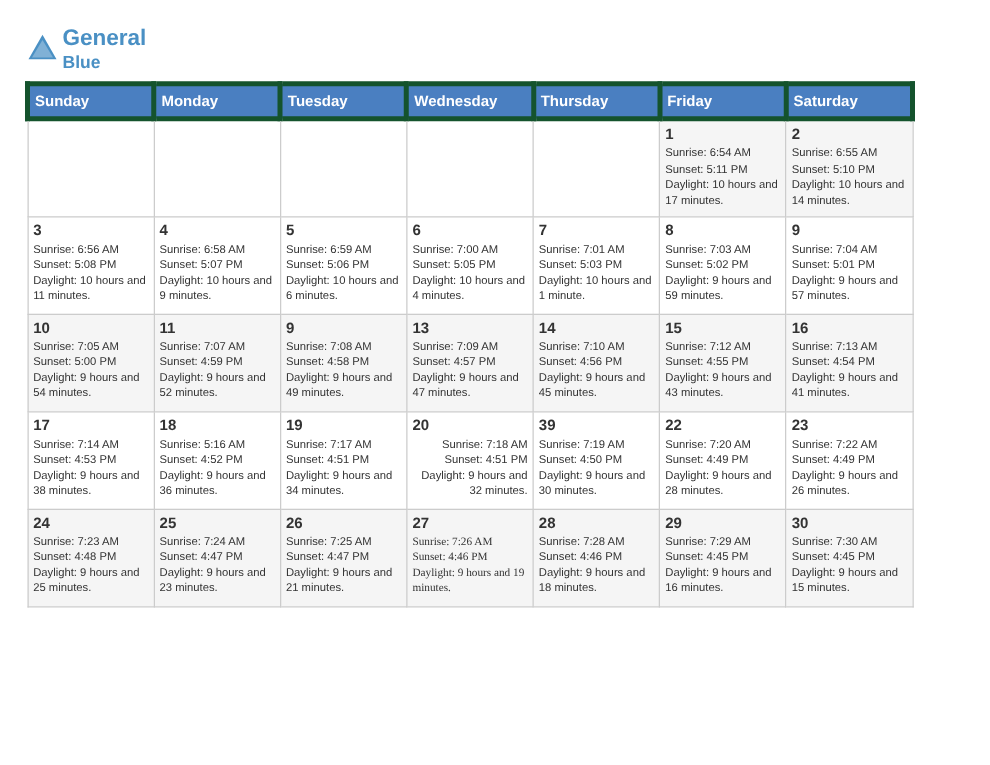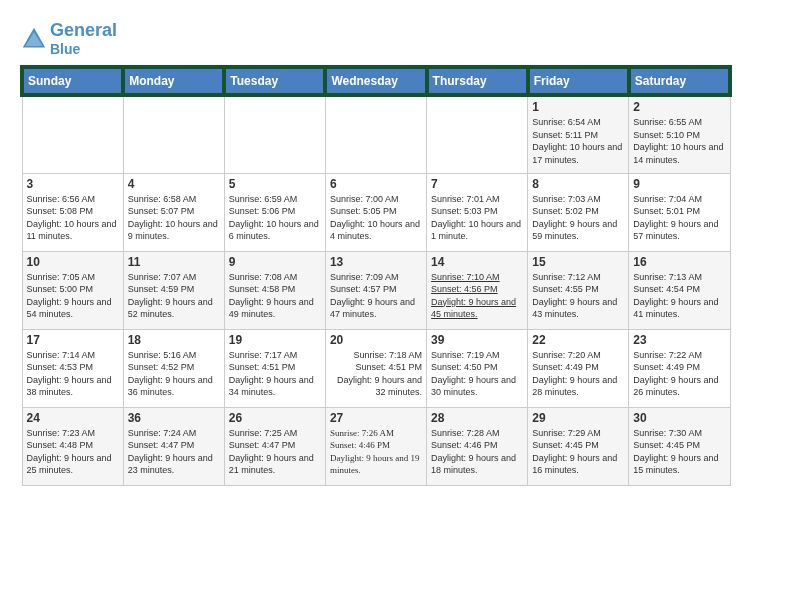--- a/index.html
+++ b/index.html
@@ -198,21 +198,21 @@
 Daylight: 9 hours and 49 minutes.</div>
           </td>
           <td>
             <span class="day-num">13</span>
             <div class="day-info" style="white-space: pre-line;">Sunrise: 7:09 AM
 Sunset: 4:57 PM
 Daylight: 9 hours and 47 minutes.</div>
           </td>
           <td>
             <span class="day-num">14</span>
-            <div class="day-info" style="white-space: pre-line; text-decoration: underline;">Sunrise: 7:10 AM
+            <div class="day-info" style="white-space: pre-line;">Sunrise: 7:10 AM
 Sunset: 4:56 PM
 Daylight: 9 hours and 45 minutes.</div>
           </td>
           <td>
             <span class="day-num">15</span>
             <div class="day-info" style="white-space: pre-line;">Sunrise: 7:12 AM
 Sunset: 4:55 PM
 Daylight: 9 hours and 43 minutes.</div>
           </td>
           <td>
@@ -267,21 +267,21 @@
           </td>
         </tr>
         <tr>
           <td>
             <span class="day-num">24</span>
             <div class="day-info" style="white-space: pre-line;">Sunrise: 7:23 AM
 Sunset: 4:48 PM
 Daylight: 9 hours and 25 minutes.</div>
           </td>
           <td>
-            <span class="day-num">36</span>
+            <span class="day-num">25</span>
             <div class="day-info" style="white-space: pre-line;">Sunrise: 7:24 AM
 Sunset: 4:47 PM
 Daylight: 9 hours and 23 minutes.</div>
           </td>
           <td>
             <span class="day-num">26</span>
             <div class="day-info" style="white-space: pre-line;">Sunrise: 7:25 AM
 Sunset: 4:47 PM
 Daylight: 9 hours and 21 minutes.</div>
           </td>

